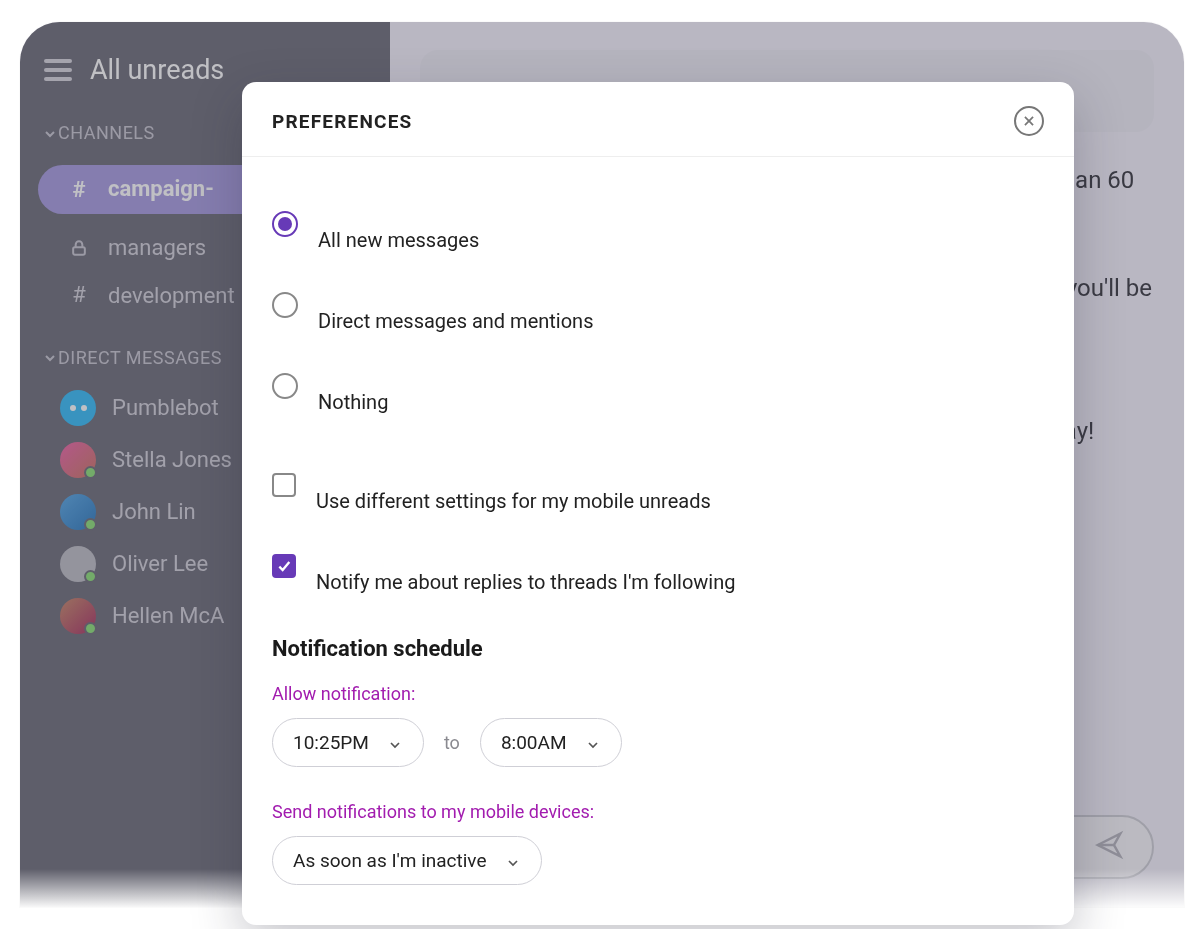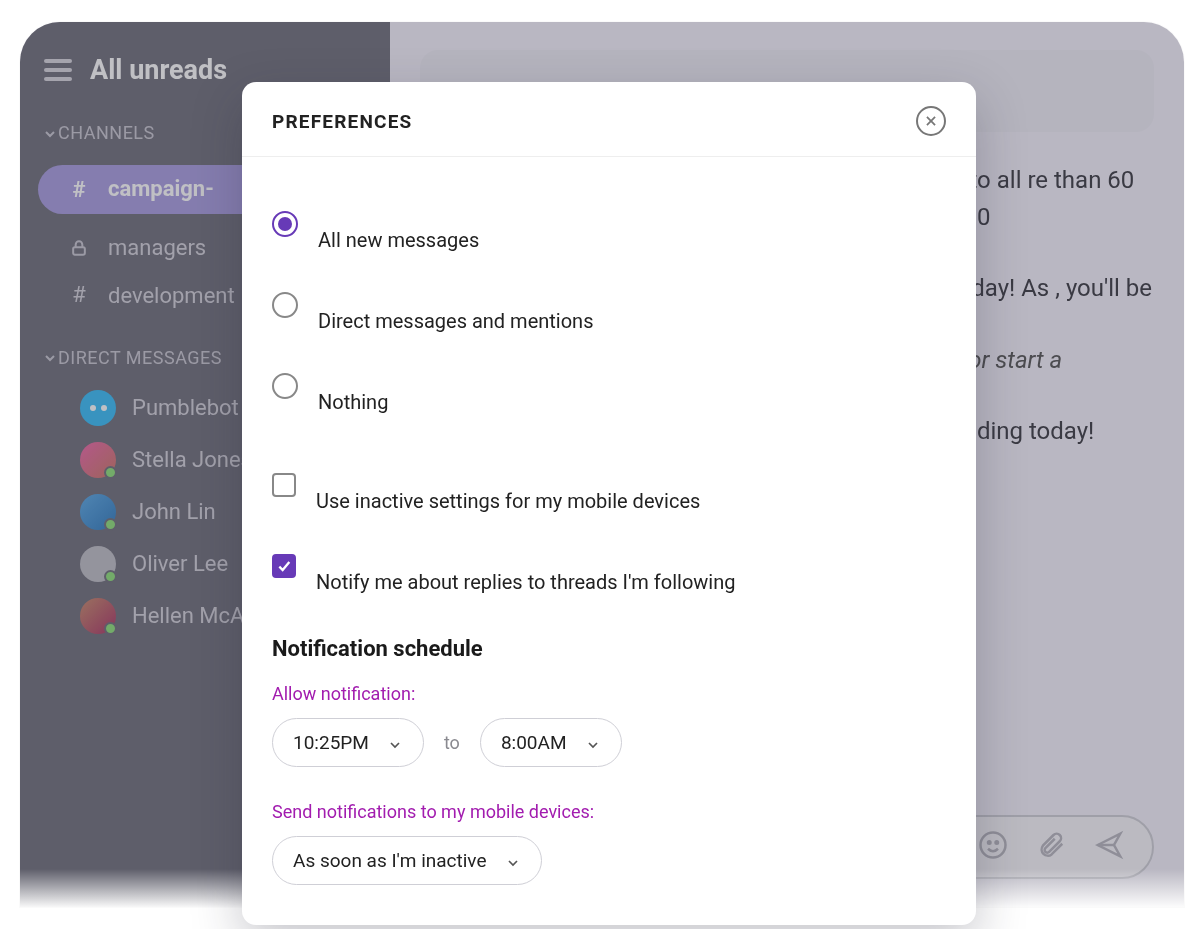--- a/index.html
+++ b/index.html
@@ -6,51 +6,51 @@
   html, body { width: 1202px; height: 929px; font-family: -apple-system, BlinkMacSystemFont, "Segoe UI", Roboto, sans-serif; background: #fff; }
   .app { position: relative; width: 1202px; height: 929px; }
   .window { position: absolute; left: 20px; top: 22px; width: 1164px; height: 885px; border-radius: 40px 40px 0 0; overflow: hidden; background: #f5f2fc; box-shadow: 0 0 0 1px rgba(0,0,0,0.02); }
   .window::after { content:""; position:absolute; left:0; right:0; bottom:-2px; height:40px; pointer-events:none; background:linear-gradient(to bottom, rgba(255,255,255,0), rgba(255,255,255,1)); }
 
   
   .sidebar { position: absolute; left: 0; top: 0; width: 370px; height: 100%; background: #6f6f7b; color: #fff; padding-top: 20px; }
   .sb-header { display:flex; align-items:center; gap:18px; padding: 12px 24px 28px 24px; }
   .hamburger { width:28px; height:22px; display:flex; flex-direction:column; justify-content:space-between; }
   .hamburger span { display:block; height:4px; background:#d7d6de; border-radius:2px; }
-  .all-unreads { font-size: 27px; font-weight: 700; color:#fff; }
+  .all-unreads { font-size: 27px; font-weight: 400; color:#fff; }
   .section-hdr { display:flex; align-items:center; gap:0; padding: 8px 22px; color:#c9c7d1; font-size:18px; letter-spacing:0.5px; }
   .chev { width:16px; height:16px; }
   .chev svg { width:16px; height:16px; }
   .channel-list { padding: 10px 0 18px 0; }
   .channel { display:flex; align-items:center; gap:18px; padding: 10px 22px 10px 48px; color:#d3d1da; font-size:22px; }
   .channel.active { background:#a99de0; color:#fff; border-radius: 999px; margin: 4px 18px 10px 18px; padding: 10px 22px 10px 30px; font-weight:700; }
   .ch-icon { width:22px; display:flex; align-items:center; justify-content:center; font-size:22px; color:inherit; }
   .channel.active .ch-icon { color: #fff; }
   .ch-name { line-height:1.3; }
   .dm-list { padding-top:6px; }
-  .dm { display:flex; align-items:center; gap:16px; padding: 8px 22px 8px 60px; color:#d3d1da; font-size:22px; }
+  .dm { display:flex; align-items:center; gap:16px; padding: 8px 22px 8px 40px; color:#d3d1da; font-size:22px; }
   .avatar { width:36px; height:36px; border-radius:50%; position:relative; flex-shrink:0; }
   .avatar .dot { position:absolute; right:-1px; bottom:-1px; width:13px; height:13px; border-radius:50%; background:#8ee07a; border:2px solid #6f6f7b; }
   .avatar.bot { background:#38bdf8; display:flex; align-items:center; justify-content:center; }
   .avatar.bot .eyes { display:flex; gap:5px; }
   .avatar.bot .eyes span{ width:6px; height:6px; border-radius:50%; background:#fff;}
 
   
   .main { position:absolute; left:370px; top:0; right:0; bottom:0; padding: 28px 30px; }
   .top-placeholder { height:82px; background:#efedf7; border-radius:18px; margin-bottom: 30px; }
   .msg { font-size:24px; color:#3a3a42; line-height:1.55; margin: 12px 0 34px 0; }
   .msg.italic { font-style: italic; color:#555; }
   .composer { position:absolute; left: 30px; right: 30px; bottom: 28px; height: 64px; border:2px solid #cfcfd6; border-radius: 999px; display:flex; align-items:center; justify-content:flex-end; gap:28px; padding: 0 28px; background:#f8f7fb; }
   .composer svg { width:30px; height:30px; stroke:#b7b6bf; fill:none; stroke-width:2; }
 
   
   .dim { position:absolute; inset:0; background:rgba(60,58,72,0.32); }
 
   
-  .modal { position:absolute; left: 242px; top: 82px; width: 734px; background:#fff; border-radius: 14px; box-shadow: 0 18px 50px rgba(30,30,50,0.25); overflow:hidden; }
+  .modal { position:absolute; left: 242px; top: 82px; width: 832px; background:#fff; border-radius: 14px; box-shadow: 0 18px 50px rgba(30,30,50,0.25); overflow:hidden; }
   .modal-hd { display:flex; align-items:center; justify-content:space-between; padding: 24px 30px 20px 30px; border-bottom:1px solid #eee; }
   .modal-title { font-size:19px; font-weight:700; letter-spacing:1.2px; color:#222; }
   .close-btn { width:30px; height:30px; border:2.5px solid #777; border-radius:50%; display:flex; align-items:center; justify-content:center; cursor:pointer; }
   .close-btn svg { width:14px; height:14px; }
   .modal-body { padding: 26px 30px 40px 30px; }
   .sect-title { font-size:22px; font-weight:700; color:#1a1a1a; margin-bottom: 22px; }
   .opt-row { display:flex; align-items:center; gap:20px; padding: 12px 0; }
   .radio { width:26px; height:26px; border-radius:50%; border:2.5px solid #888; position:relative; flex-shrink:0; }
   .radio.selected { border-color:#673ab7; }
   .radio.selected::after { content:""; position:absolute; left:50%; top:50%; width:14px; height:14px; background:#673ab7; border-radius:50%; transform:translate(-50%,-50%); }
@@ -206,21 +206,21 @@
       </div>
       <div class="opt-row">
         <div class="radio"></div>
         <div class="opt-label">Nothing</div>
       </div>
 
       <div class="gap"></div>
 
       <div class="opt-row">
         <div class="checkbox"></div>
-        <div class="opt-label">Use inactive settings for my mobile devices</div>
+        <div class="opt-label">Use different settings for my mobile unreads</div>
       </div>
       <div class="opt-row">
         <div class="checkbox checked">
           <svg viewBox="0 0 24 24" fill="none" stroke="#fff" stroke-width="3.5">
               <polyline points="5 13 10 18 20 6"></polyline>
             </svg>
         </div>
         <div class="opt-label">Notify me about replies to threads I'm following</div>
       </div>
 

